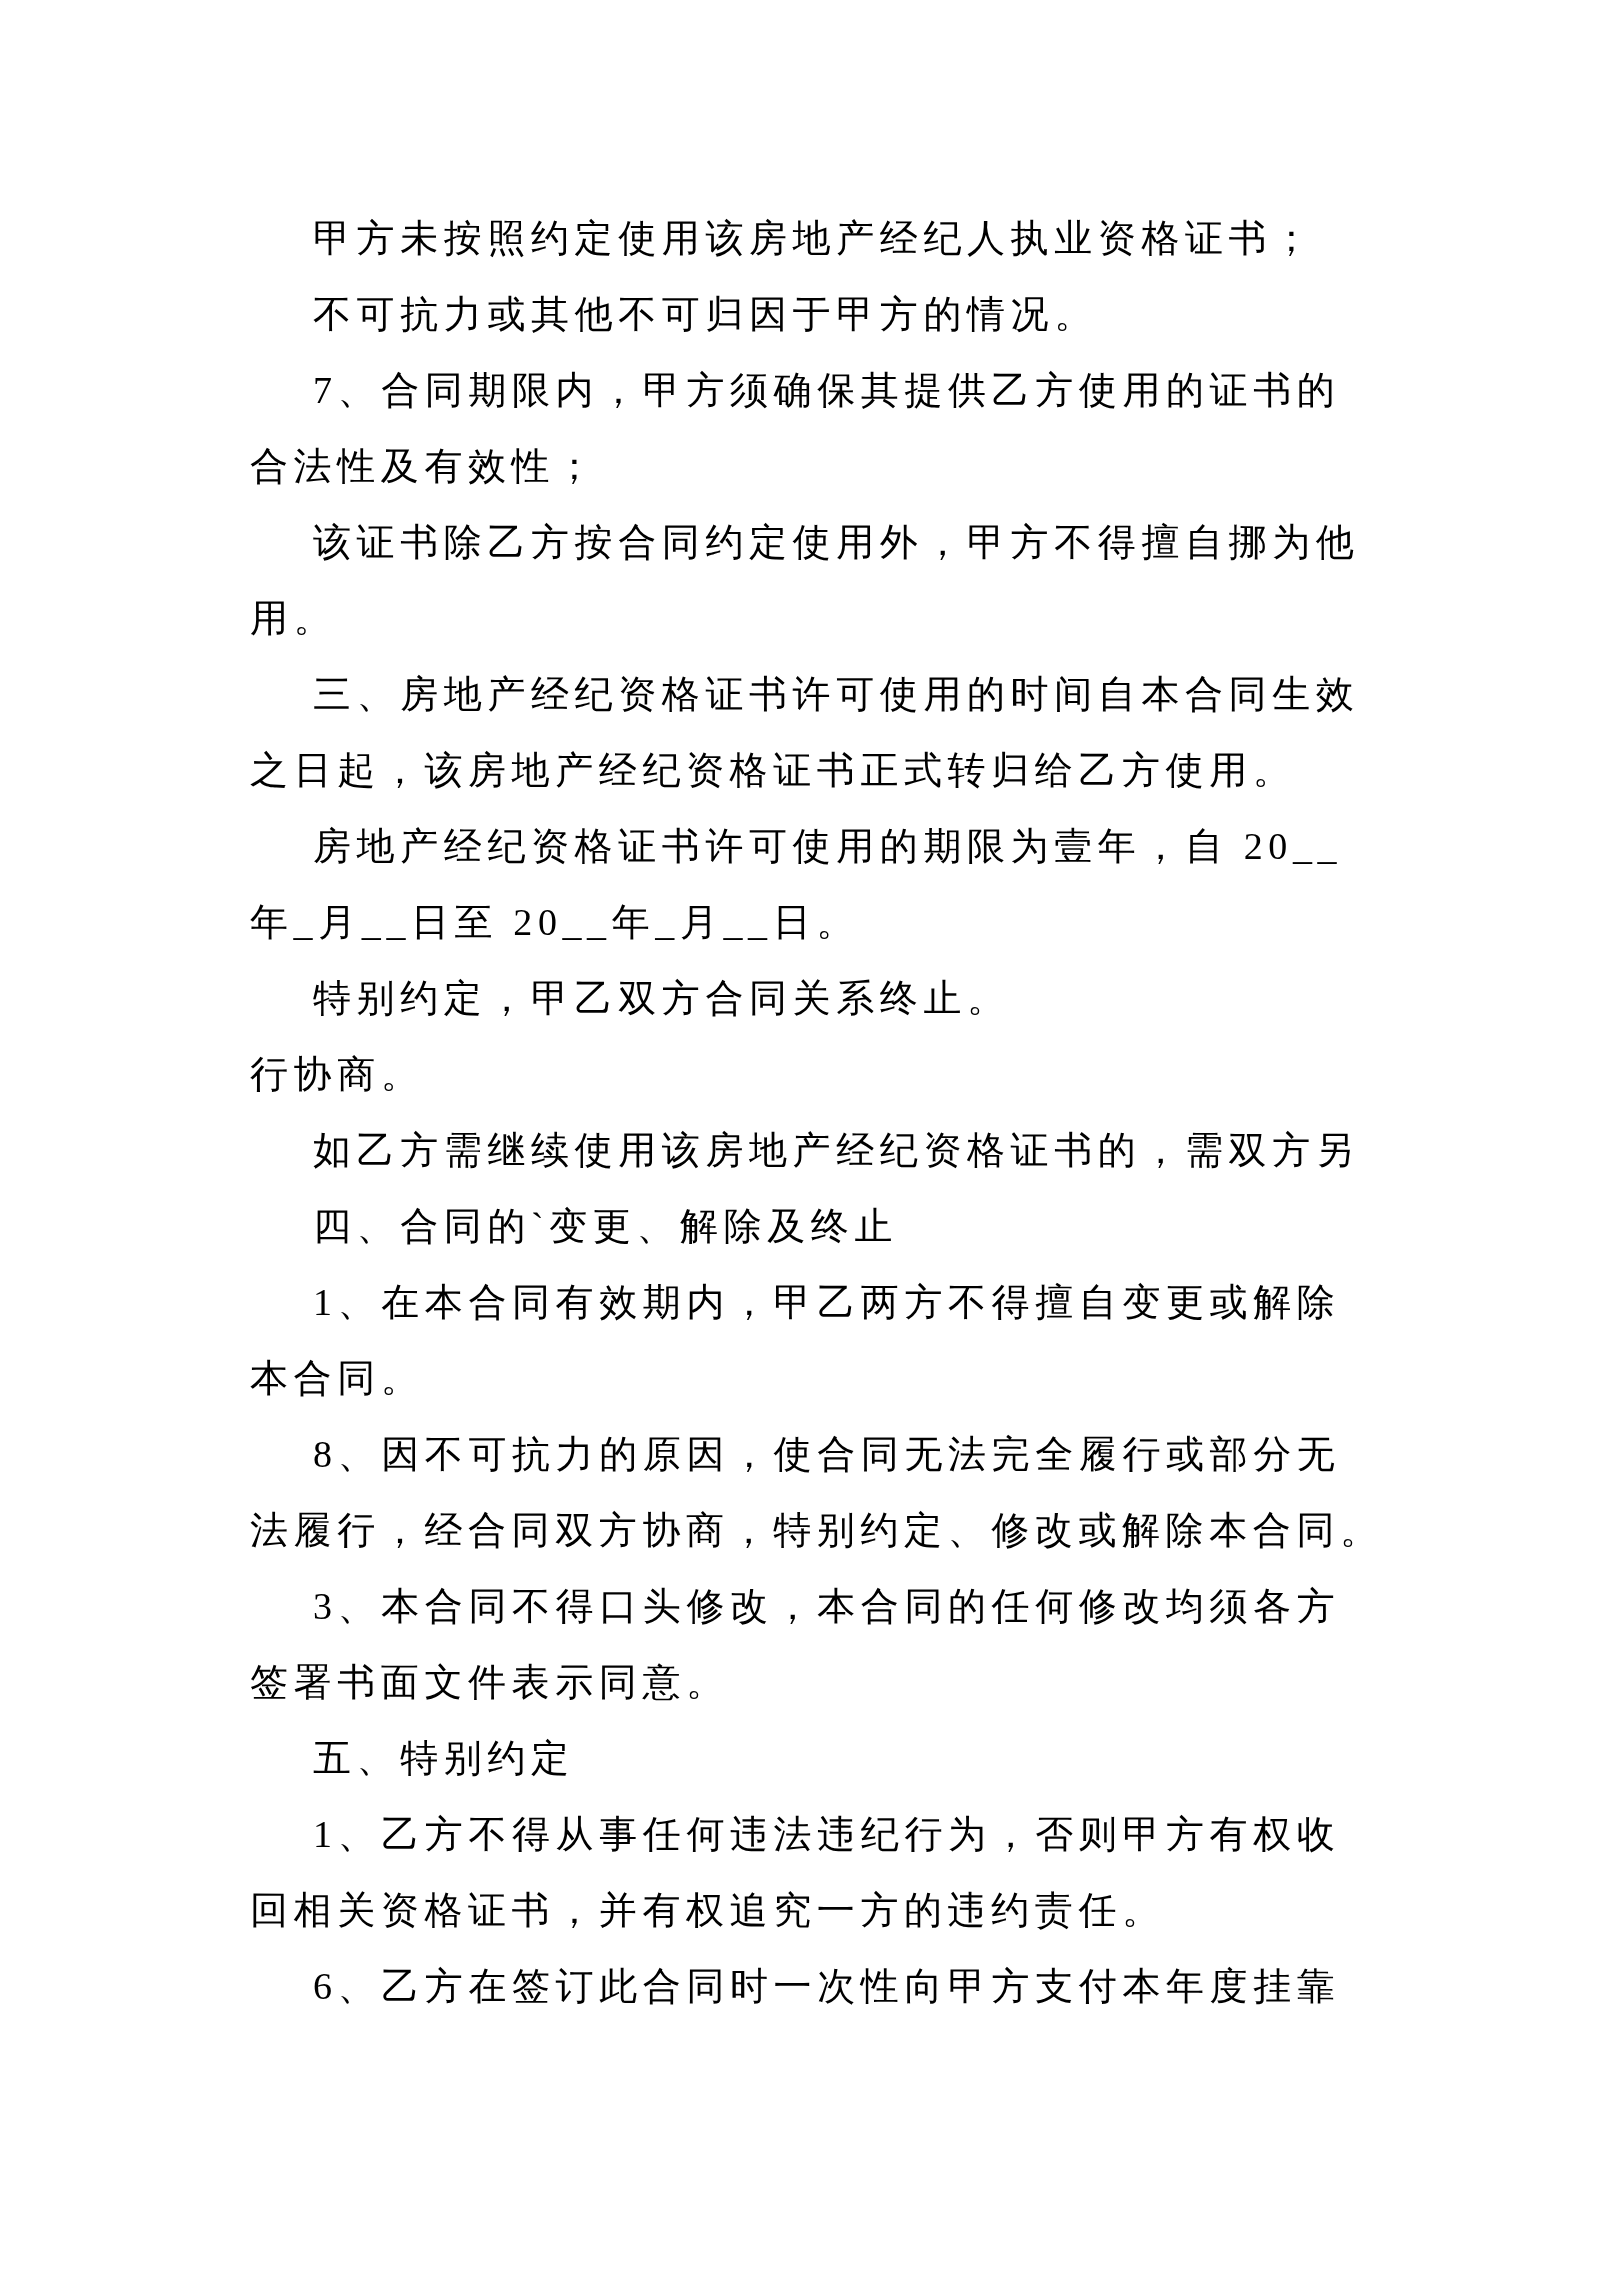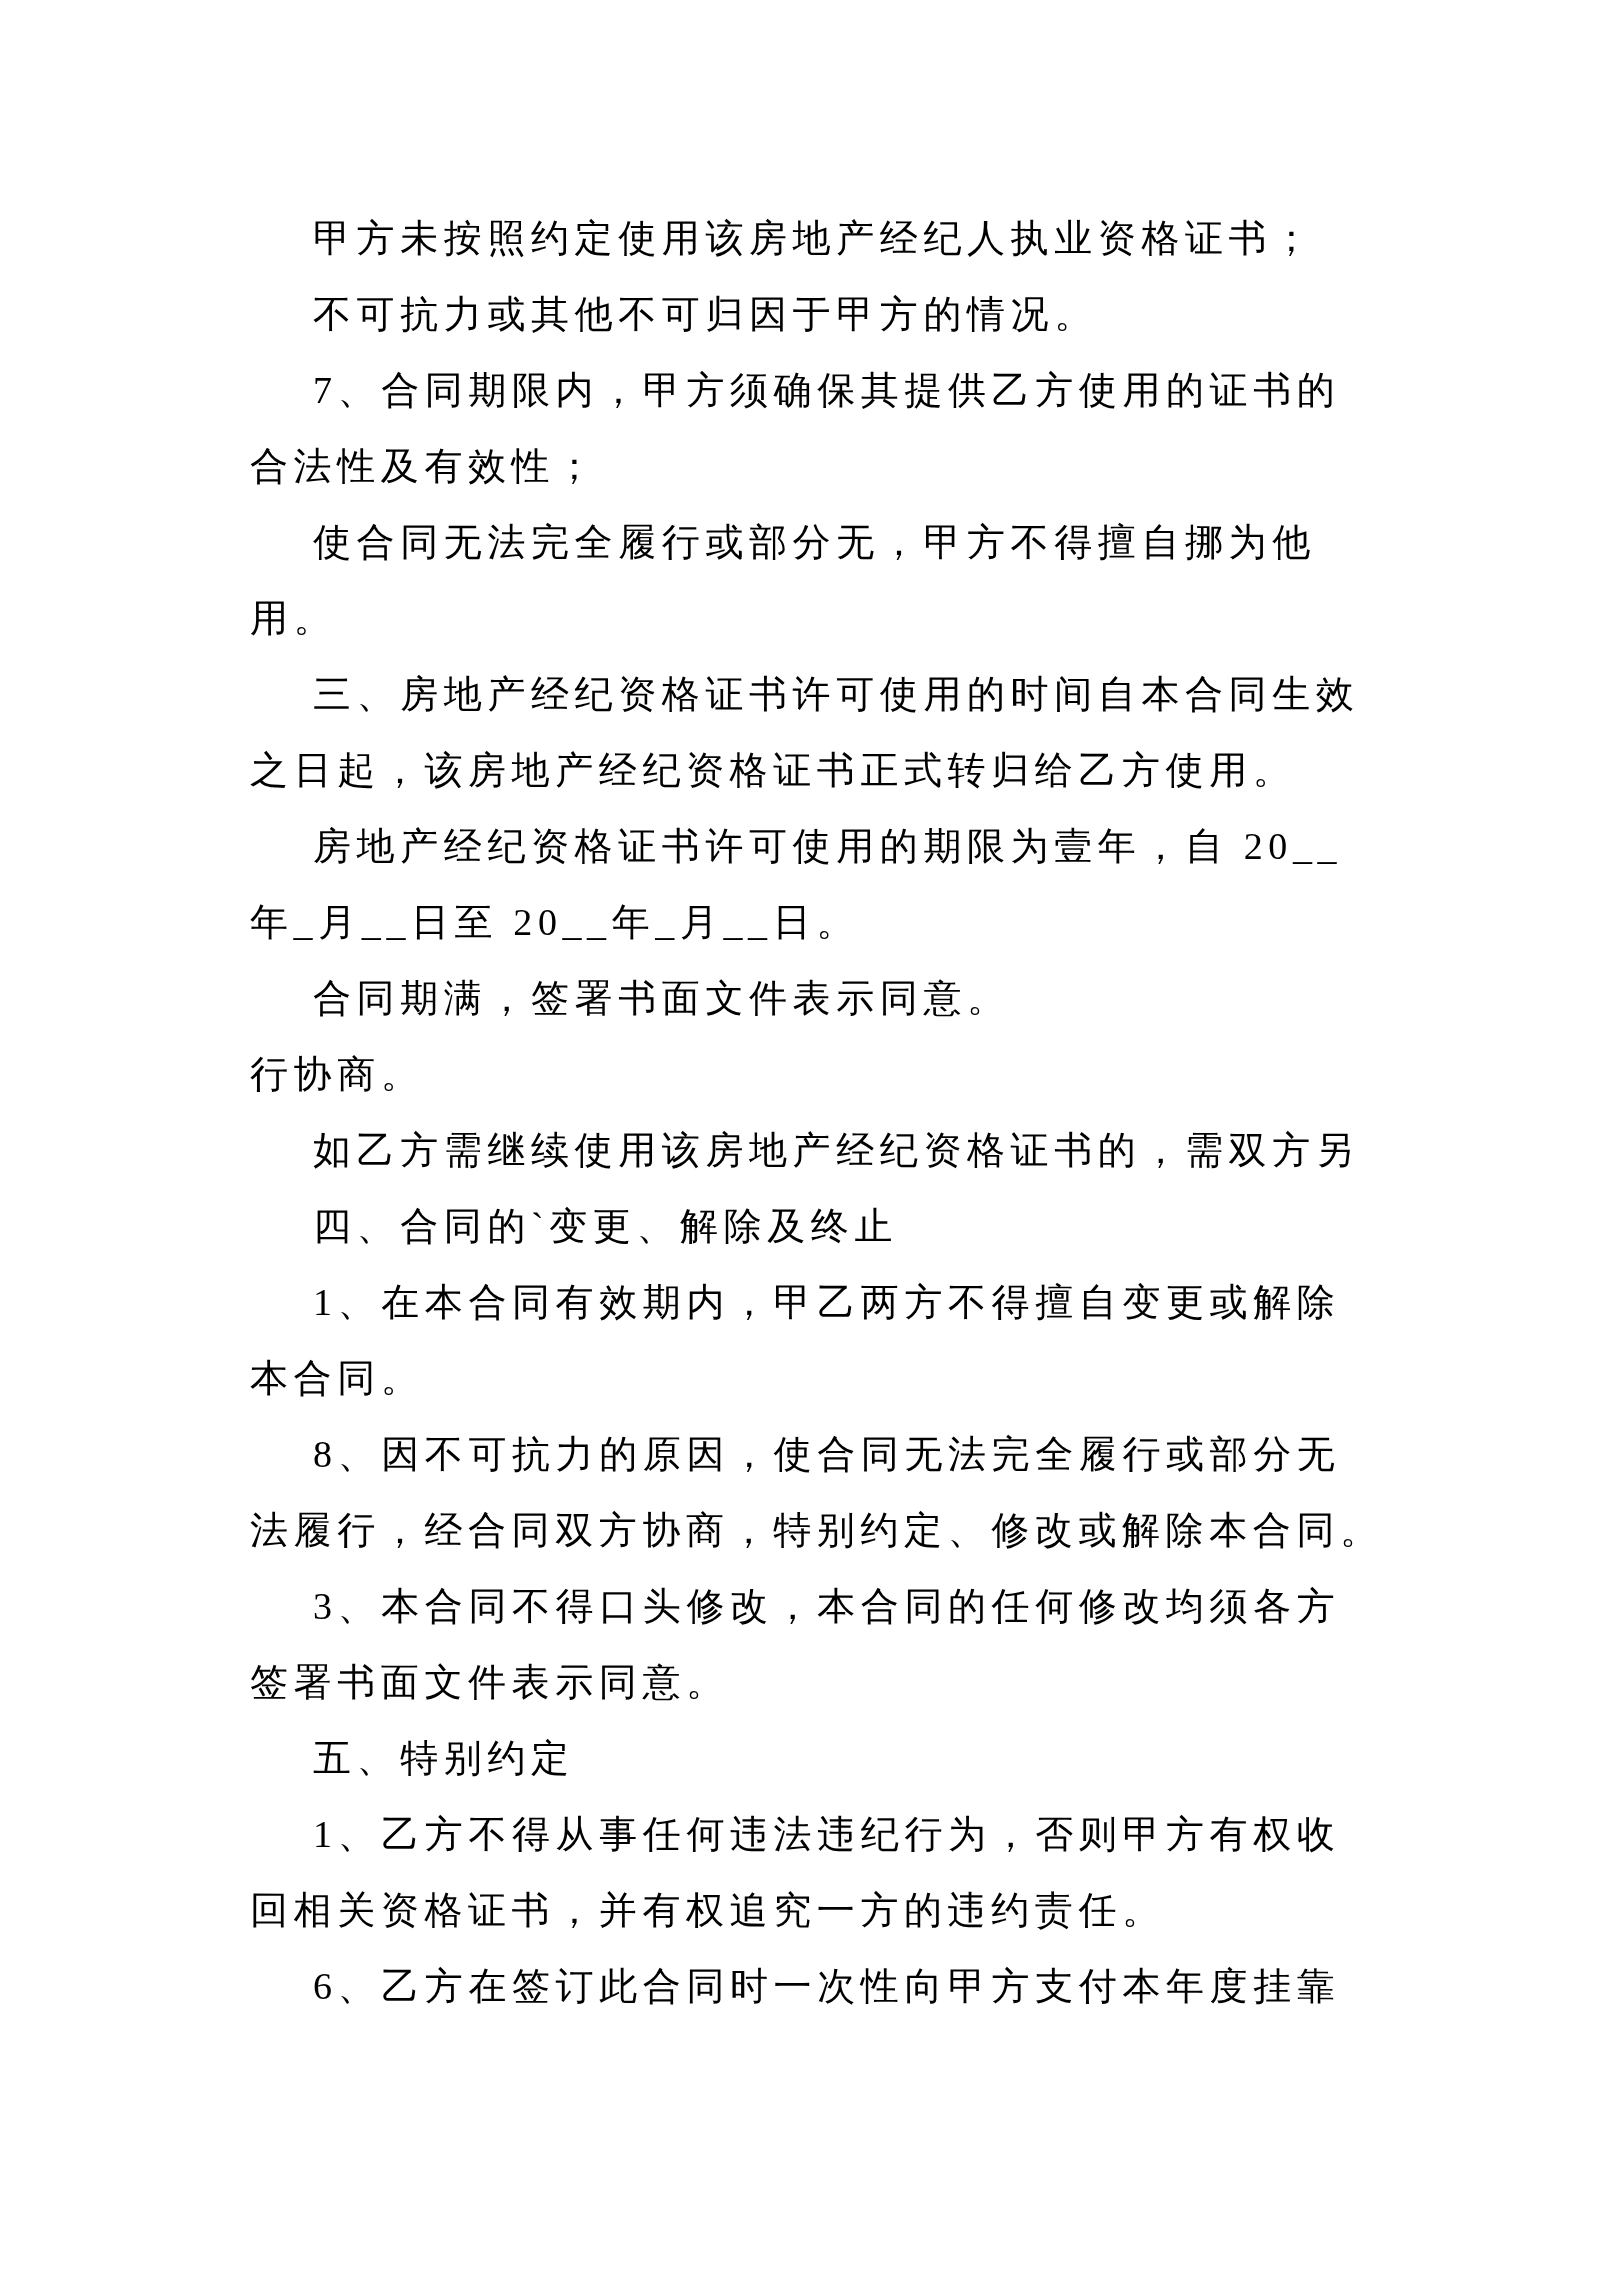--- a/index.html
+++ b/index.html
@@ -37,27 +37,27 @@
 </style>
 </head>
 <body>
 
 <div class="page">
   <div class="content">
     <div class="line indent">甲方未按照约定使用该房地产经纪人执业资格证书；</div>
     <div class="line indent">不可抗力或其他不可归因于甲方的情况。</div>
     <div class="line indent">7、合同期限内，甲方须确保其提供乙方使用的证书的</div>
     <div class="line">合法性及有效性；</div>
-    <div class="line indent">使合同无法完全履行或部分无，甲方不得擅自挪为他</div>
+    <div class="line indent">该证书除乙方按合同约定使用外，甲方不得擅自挪为他</div>
     <div class="line">用。</div>
     <div class="line indent">三、房地产经纪资格证书许可使用的时间自本合同生效</div>
     <div class="line">之日起，该房地产经纪资格证书正式转归给乙方使用。</div>
     <div class="line indent">房地产经纪资格证书许可使用的期限为壹年，自 20__</div>
     <div class="line">年_月__日至 20__年_月__日。</div>
-    <div class="line indent">合同期满，签署书面文件表示同意。</div>
+    <div class="line indent">特别约定，甲乙双方合同关系终止。</div>
     <div class="line">行协商。</div>
     <div class="line indent">如乙方需继续使用该房地产经纪资格证书的，需双方另</div>
     <div class="line indent">四、合同的`变更、解除及终止</div>
     <div class="line indent">1、在本合同有效期内，甲乙两方不得擅自变更或解除</div>
     <div class="line">本合同。</div>
     <div class="line indent">8、因不可抗力的原因，使合同无法完全履行或部分无</div>
     <div class="line">法履行，经合同双方协商，特别约定、修改或解除本合同。</div>
     <div class="line indent">3、本合同不得口头修改，本合同的任何修改均须各方</div>
     <div class="line">签署书面文件表示同意。</div>
     <div class="line indent">五、特别约定</div>

